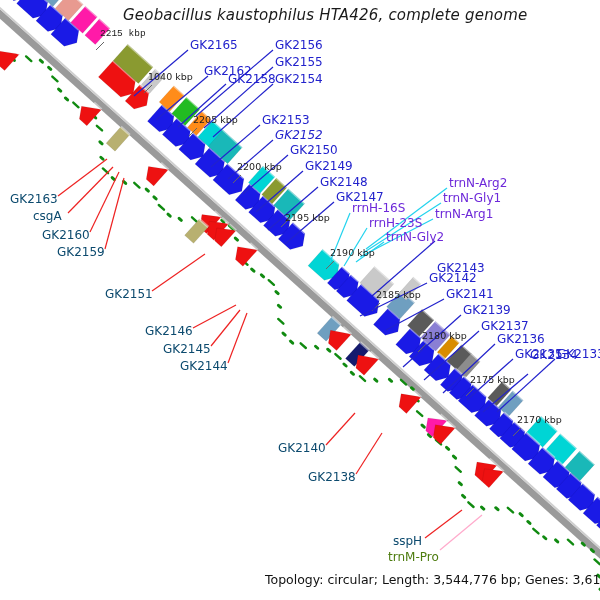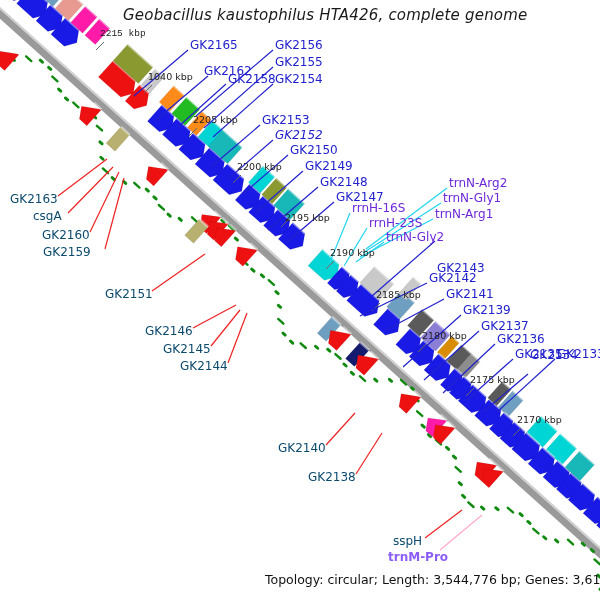--- a/index.html
+++ b/index.html
@@ -6,21 +6,21 @@
   body{width:600px;height:600px;overflow:hidden;
        font-family:"DejaVu Sans","Liberation Sans",sans-serif;}
   #stage{position:relative;width:600px;height:600px;background:#fff;}
   #stage svg{position:absolute;left:0;top:0;}
   .ttl{position:absolute;font-style:italic;font-size:15px;color:#1a1a1a;
        white-space:nowrap;letter-spacing:.2px;}
   .lbl{position:absolute;white-space:nowrap;font-size:12px;}
   .lbl.gene{color:#2222cc;}
   .lbl.red{color:#0c4a6e;}
   .lbl.cyan{color:#6d28d9;}
-  .lbl.pink{color:#8b5cf6;font-weight:bold;}
+  .lbl.pink{color:#4d7c0f;}
   .lbl.tick{color:#222222;font-size:9.5px;}
   .foot{position:absolute;font-size:12.5px;color:#111;white-space:nowrap;}
 </style>
 </head>
 <body>
 
 <div id="stage">
 
   <svg width="600" height="600">
     <defs>
@@ -383,21 +383,21 @@
       <div class="lbl gene" style="left: 481px; top: 319px;">GK2137</div>
       <div class="lbl gene" style="left: 497px; top: 332px;">GK2136</div>
       <div class="lbl gene" style="left: 515px; top: 347px;">GK2135</div>
       <div class="lbl gene" style="left: 557px; top: 347px;">GK2133</div>
       <div class="lbl gene" style="left: 530px; top: 348px;">GK2134</div>
     </div>
   <div id="redlabels">
       <div class="lbl red" style="left: 10px; top: 192px;">GK2163</div>
       <div class="lbl red" style="left: 33px; top: 209px;">csgA</div>
       <div class="lbl red" style="left: 42px; top: 228px;">GK2160</div>
-      <div class="lbl red" style="left: 43px; top: 245px;">GK2159</div>
+      <div class="lbl red" style="left: 57px; top: 245px;">GK2159</div>
       <div class="lbl red" style="left: 105px; top: 287px;">GK2151</div>
       <div class="lbl red" style="left: 145px; top: 324px;">GK2146</div>
       <div class="lbl red" style="left: 163px; top: 342px;">GK2145</div>
       <div class="lbl red" style="left: 180px; top: 359px;">GK2144</div>
       <div class="lbl red" style="left: 278px; top: 441px;">GK2140</div>
       <div class="lbl red" style="left: 308px; top: 470px;">GK2138</div>
       <div class="lbl red" style="left: 393px; top: 534px;">sspH</div>
     </div>
   <div id="rnalabels">
       <div class="lbl cyan" style="left: 449px; top: 176px;">trnN-Arg2</div>

